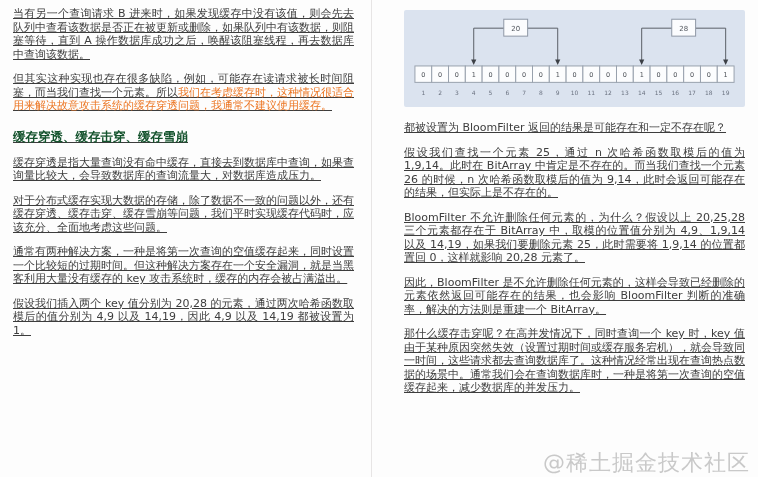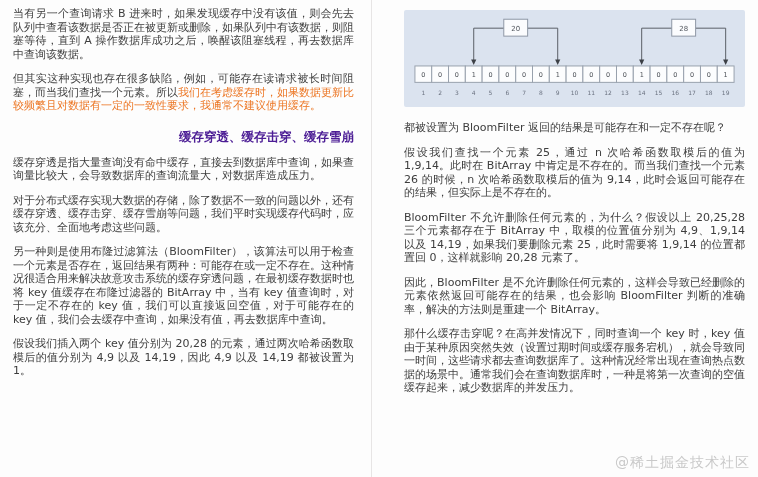--- a/index.html
+++ b/index.html
@@ -5,20 +5,21 @@
   * { margin:0; padding:0; box-sizing:border-box; }
   html,body { background:#ffffff; }
   .page {
     width:758px; height:477px;
     background:#fdfdfd;
     font-family:"DejaVu Sans","Liberation Sans",sans-serif;
     color:#3d3d3d;
     display:flex;
     overflow:hidden;
     position:relative;
+    text-decoration:underline;
   }
   .col {
     font-size:11px;
     line-height:13.5px;
     text-align:justify;
   }
   .col-left {
     width:372px;
     padding:7px 17px 0 13px;
     border-right:1px solid #e7e5e5;
@@ -27,58 +28,58 @@
   .col-right {
     flex:1;
     padding:8px 13px 16px 32px;
     background:#fdfdfd;
     position:relative;
   }
   .para { margin-bottom:11px; }
   .sec-heading {
     font-size:12.5px;
     font-weight:bold;
-    color:#4c1d95;
+    color:#14532d;
     margin:16px 0 11px 0;
-    text-align:right;
+    text-align:left;
     line-height:16px;
   }
   .hl { }
   .diagram-panel {
     width:100%;
     height:97px;
     background:#dbe3ef;
     border-radius:2px;
     margin:2px 0 14px 0;
   }
   .diagram-panel svg { display:block; width:100%; height:100%; }
   .watermark {
     position:absolute;
     right:8px;
     bottom:8px;
-    font-size:14px;
+    font-size:22px;
     letter-spacing:1px;
     color:#c9c9c9;
     white-space:nowrap;
     pointer-events:none;
     text-align:right;
   }
 </style>
 </head>
 <body>
 
 <div class="page">
 
   <div class="col col-left">
     <p class="para">当有另一个查询请求 B 进来时，如果发现缓存中没有该值，则会先去队列中查看该数据是否正在被更新或删除，如果队列中有该数据，则阻塞等待，直到 A 操作数据库成功之后，唤醒该阻塞线程，再去数据库中查询该数据。</p>
-    <p class="para"><span>但其实这种实现也存在很多缺陷，例如，可能存在读请求被长时间阻塞，而当我们查找一个元素。所以</span><span class="hl" id="hl-span" style="color: rgb(236, 117, 34);">我们在考虑缓存时，如果数据更新比较频繁且对数据有一定的一致性要求，我通常不建议使用缓存。</span></p>
+    <p class="para"><span>但其实这种实现也存在很多缺陷，例如，可能存在读请求被长时间阻塞，而当我们查找一个元素。所以</span><span class="hl" id="hl-span" style="color: rgb(236, 117, 34);">我们在考虑缓存时，这种情况很适合用来解决故意攻击系统的缓存穿透问题，我通常不建议使用缓存。</span></p>
     <h3 class="sec-heading">缓存穿透、缓存击穿、缓存雪崩</h3>
     <p class="para">缓存穿透是指大量查询没有命中缓存，直接去到数据库中查询，如果查询量比较大，会导致数据库的查询流量大，对数据库造成压力。</p>
     <p class="para">对于分布式缓存实现大数据的存储，除了数据不一致的问题以外，还有缓存穿透、缓存击穿、缓存雪崩等问题，我们平时实现缓存代码时，应该充分、全面地考虑这些问题。</p>
-    <p class="para">另一种则是使用布隆过滤算法（BloomFilter），该算法可以用于检查一个元素是否存在，返回结果有两种：可能存在或一定不存在。这种情况很适合用来解决故意攻击系统的缓存穿透问题，在最初缓存数据时也将 key 值缓存在布隆过滤器的 BitArray 中，当有 key 值查询时，对于一定不存在的 key 值，我们可以直接返回空值，对于可能存在的 key 值，我们会去缓存中查询，如果没有值，再去数据库中查询。</p>
+    <p class="para">通常有两种解决方案，一种是将第一次查询的空值缓存起来，同时设置一个比较短的过期时间。但这种解决方案存在一个安全漏洞，就是当黑客利用大量没有缓存的 key 攻击系统时，缓存的内存会被占满溢出。</p>
     <p class="para">假设我们插入两个 key 值分别为 20,28 的元素，通过两次哈希函数取模后的值分别为 4,9 以及 14,19，因此 4,9 以及 14,19 都被设置为 1。</p>
   </div>
 
   <div class="col col-right">
     <div class="diagram-panel" style="background: rgb(219, 227, 239);">
       <svg id="diagram-svg" viewBox="0 0 343 97" preserveAspectRatio="xMidYMid meet">
           <line x1="70.13157894736842" y1="18" x2="154.60526315789474" y2="18" stroke="#5a5f66" stroke-width="1"></line>
           <line x1="70.13157894736842" y1="18" x2="70.13157894736842" y2="51" stroke="#5a5f66" stroke-width="1"></line>
           <polygon points="67.53157894736843,49.5 72.73157894736842,49.5 70.13157894736842,55" fill="#3c4046"></polygon>
           <line x1="154.60526315789474" y1="18" x2="154.60526315789474" y2="51" stroke="#5a5f66" stroke-width="1"></line>

